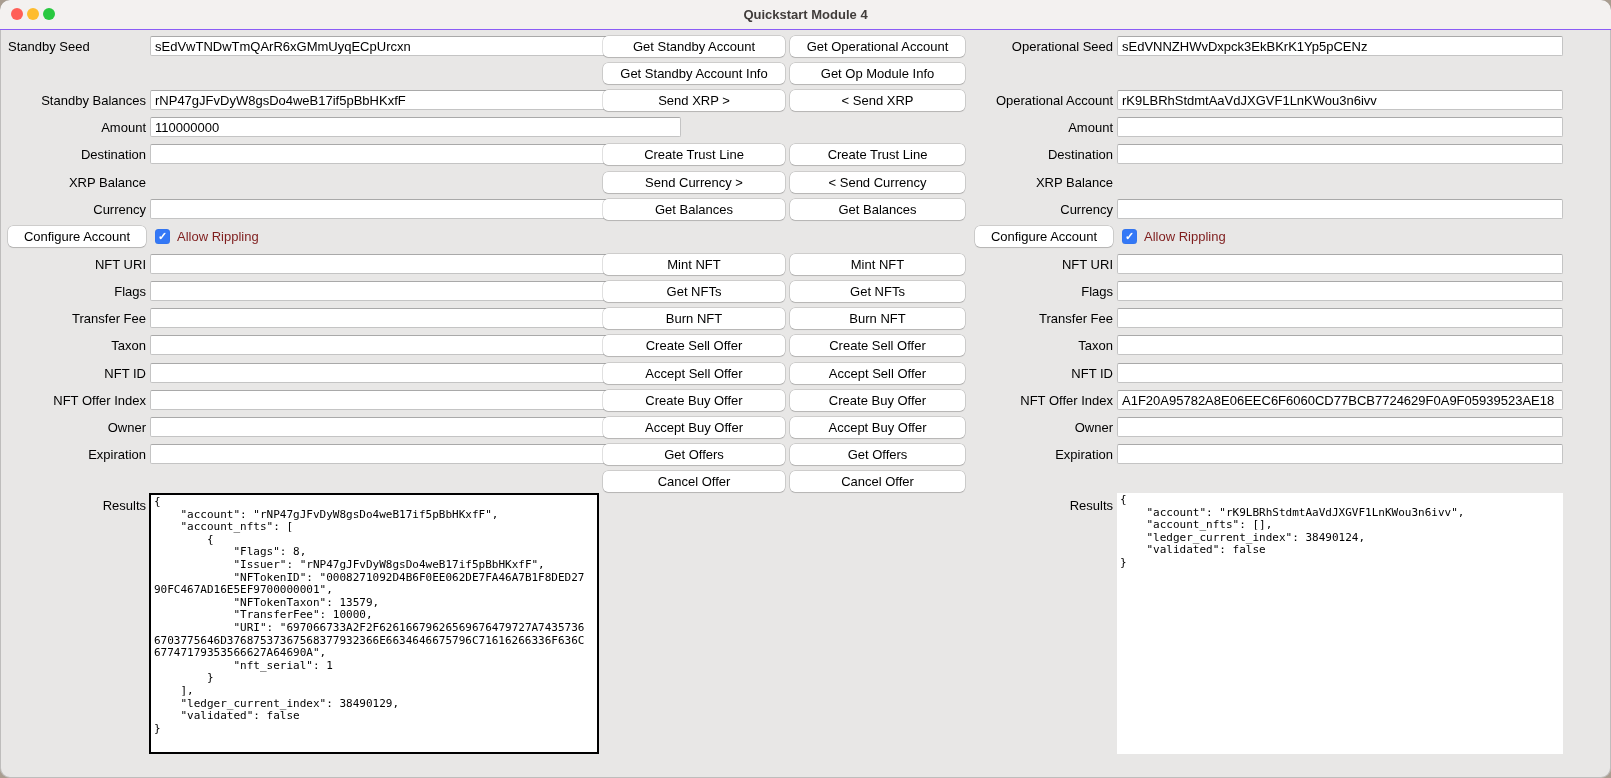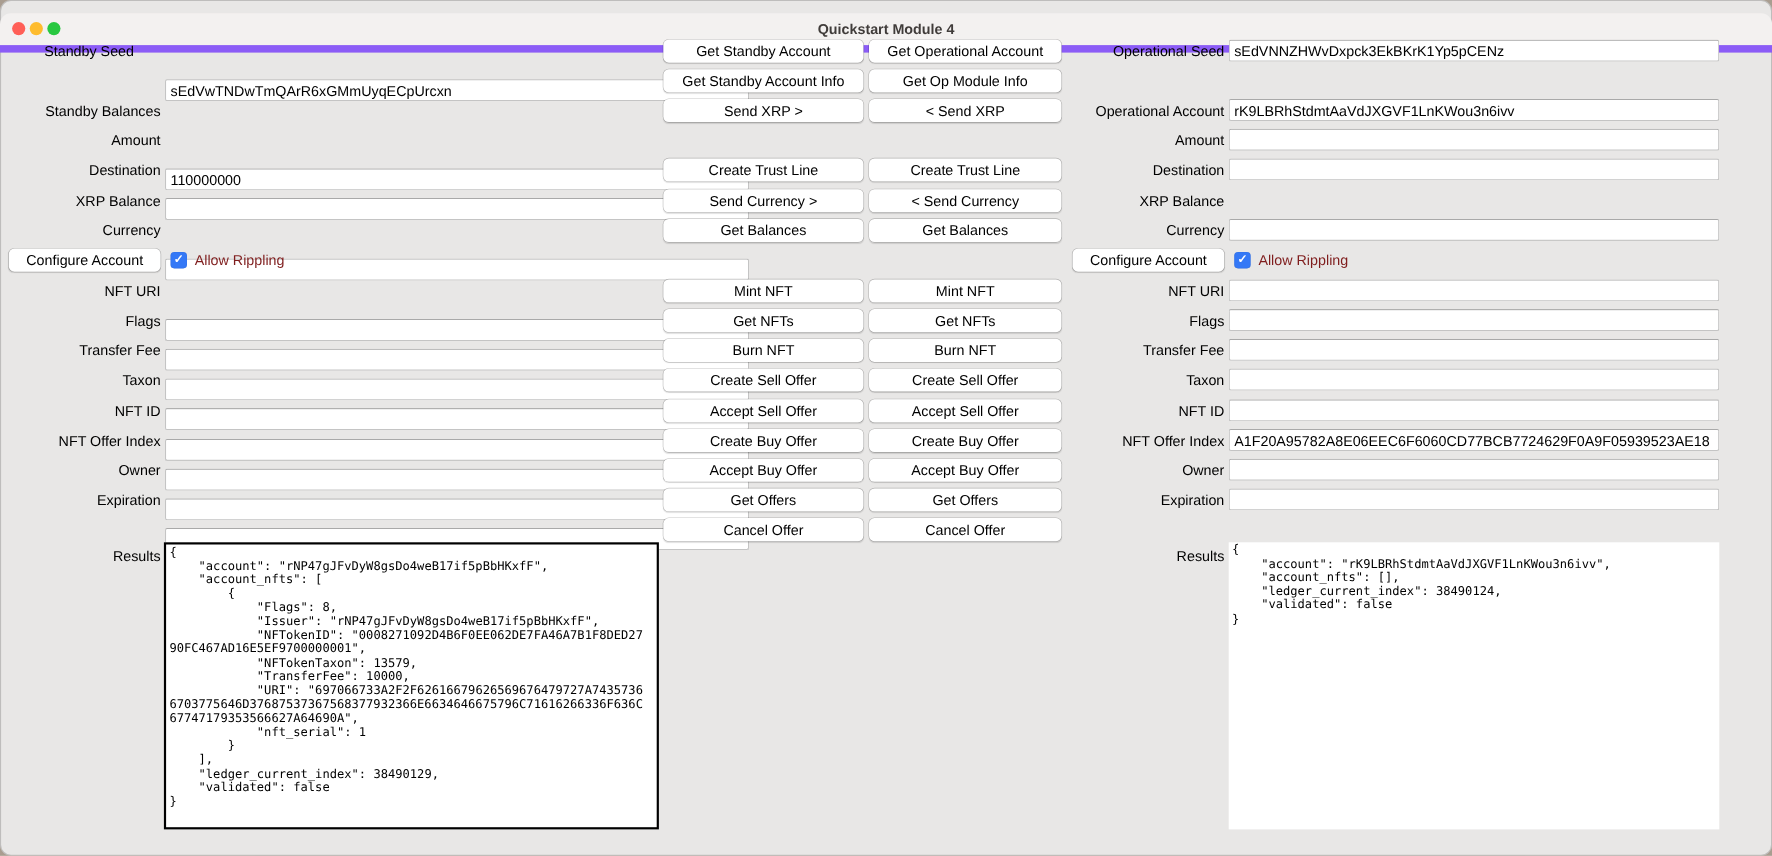--- a/index.html
+++ b/index.html
@@ -1,40 +1,40 @@
 <!DOCTYPE html>
 <html><head>
 <meta charset="utf-8">
 <style>
   html,body{margin:0;padding:0;}
   body{width:1611px;height:778px;background:#a99d90;font-family:"Liberation Sans",sans-serif;position:relative;}
   .win{position:absolute;inset:0;background:#e8e7e6;border-radius:10px;overflow:hidden;
        box-shadow:inset 0 0 0 1px rgba(0,0,0,0.18);}
   
   .titlebar{position:absolute;top:0;left:0;right:0;height:29px;background:#f3f1f0;
-            border-bottom:7px solid #8b5cf6;border-radius:10px 10px 0 0;margin-top:12px;}
+            border-bottom:1px solid #8b5cf6;border-radius:10px 10px 0 0;}
   .title{position:absolute;top:0;left:0;right:0;text-align:center;line-height:29px;
          font-size:13px;font-weight:bold;color:#403c3a;}
   .light{position:absolute;top:8px;width:12px;height:12px;border-radius:50%;}
   .light.close{left:11px;background:#ff5f57;}
   .light.min{left:27px;background:#febc2e;}
   .light.zoomb{left:43px;background:#28c840;}
   
   .r1{top:36px}.r2{top:63px}.r3{top:90px}.r4{top:117px}.r5{top:144px}.r6{top:172px}
   .r7{top:199px}.r8{top:226px}.r9{top:254px}.r10{top:281px}.r11{top:308px}.r12{top:335px}
   .r13{top:363px}.r14{top:390px}.r15{top:417px}.r16{top:444px}.r17{top:471px}
   
   .lbl{position:absolute;height:21px;line-height:21px;font-size:13px;color:#000;white-space:nowrap;}
   .lblL{left:0;width:146px;text-align:right;}
-  .lblL.west{text-align:center;padding-left:8px;}
+  .lblL.west{text-align:left;padding-left:8px;}
   .lblR{left:945px;width:168px;text-align:right;}
   .ent{position:absolute;height:20px;box-sizing:border-box;background:#fff;
        border:1px solid #c4c4c4;border-top-color:#a9a9a9;border-radius:2px;
        font-family:"Liberation Sans",sans-serif;font-size:13px;padding:0 4px;color:#000;outline:none;}
-  .entL{left:150px;width:531px;margin-top:36px;}
+  .entL{left:150px;width:531px;}
   .entR{left:1117px;width:446px;}
   .btn{position:absolute;height:21px;box-sizing:border-box;background:#fff;border:none;border-radius:5px;
        box-shadow:0 0 0 0.5px rgba(0,0,0,0.22),0 1px 1px rgba(0,0,0,0.12);
        font-family:"Liberation Sans",sans-serif;font-size:13px;color:#000;text-align:center;
        line-height:21px;padding:0;cursor:default;}
   .btnA{left:603px;width:182px;}
   .btnB{left:790px;width:175px;}
   .btnCfgL{left:8px;width:138px;}
   .btnCfgR{left:975px;width:138px;}
   .chk{position:absolute;width:15px;height:15px;margin-top:3px;background:#3478f6;border-radius:3.5px;
@@ -76,20 +76,21 @@
   <div class="lbl lblL r10">Flags</div>
   <div class="lbl lblL r11">Transfer Fee</div>
   <div class="lbl lblL r12">Taxon</div>
   <div class="lbl lblL r13">NFT ID</div>
   <div class="lbl lblL r14">NFT Offer Index</div>
   <div class="lbl lblL r15">Owner</div>
   <div class="lbl lblL r16">Expiration</div>
   <div class="reslbl reslblL">Results</div>
 
   <input class="ent entL r1" value="sEdVwTNDwTmQArR6xGMmUyqECpUrcxn" style="">
+  <input class="ent entL r3" value="rNP47gJFvDyW8gsDo4weB17if5pBbHKxfF" style="">
   <input class="ent entL r4" value="110000000" style="">
   <input class="ent entL r5" value="" style="">
   <input class="ent entL r7" value="" style="">
   <input class="ent entL r9" value="" style="">
   <input class="ent entL r10" value="" style="">
   <input class="ent entL r11" value="" style="">
   <input class="ent entL r12" value="" style="">
   <input class="ent entL r13" value="" style="">
   <input class="ent entL r14" value="" style="">
   <input class="ent entL r15" value="" style="">

